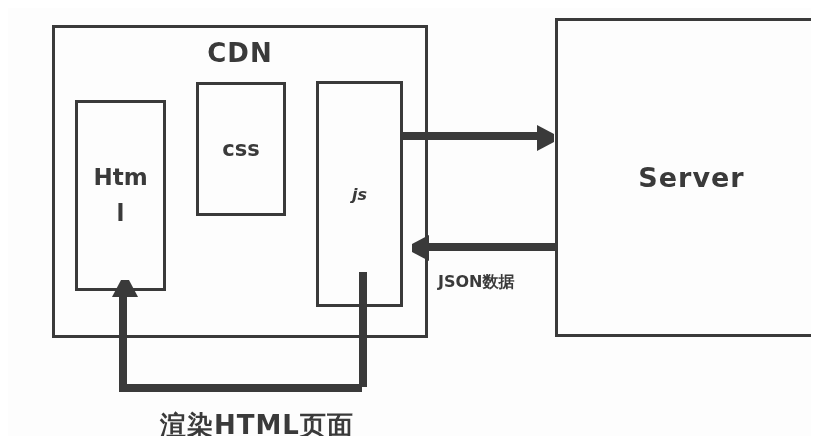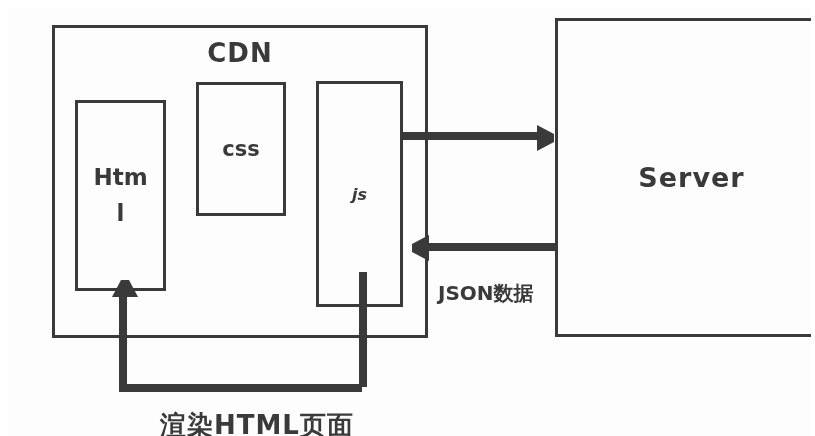--- a/index.html
+++ b/index.html
@@ -76,21 +76,21 @@
     border-left: 9px solid transparent;
     border-right: 9px solid transparent;
     border-bottom: 17px solid var(--stroke);
   }
   .edge-label {
     position: absolute;
     font-weight: bold;
     white-space: nowrap;
   }
   .ajax-label   { left: 424px; top: 80px;  font-size: 24px; }
-  .json-label   { left: 426px; top: 268px; font-size: 20px; }
+  .json-label   { left: 426px; top: 260px; font-size: 16px; }
   .render-label { left: 148px; top: 396px; font-size: 26px; letter-spacing: 1px; text-decoration: underline; }
 </style>
 </head>
 <body>
 
 <div class="canvas">
 
   <div class="box cdn-box"></div>
   <div class="cdn-title">CDN</div>
 

